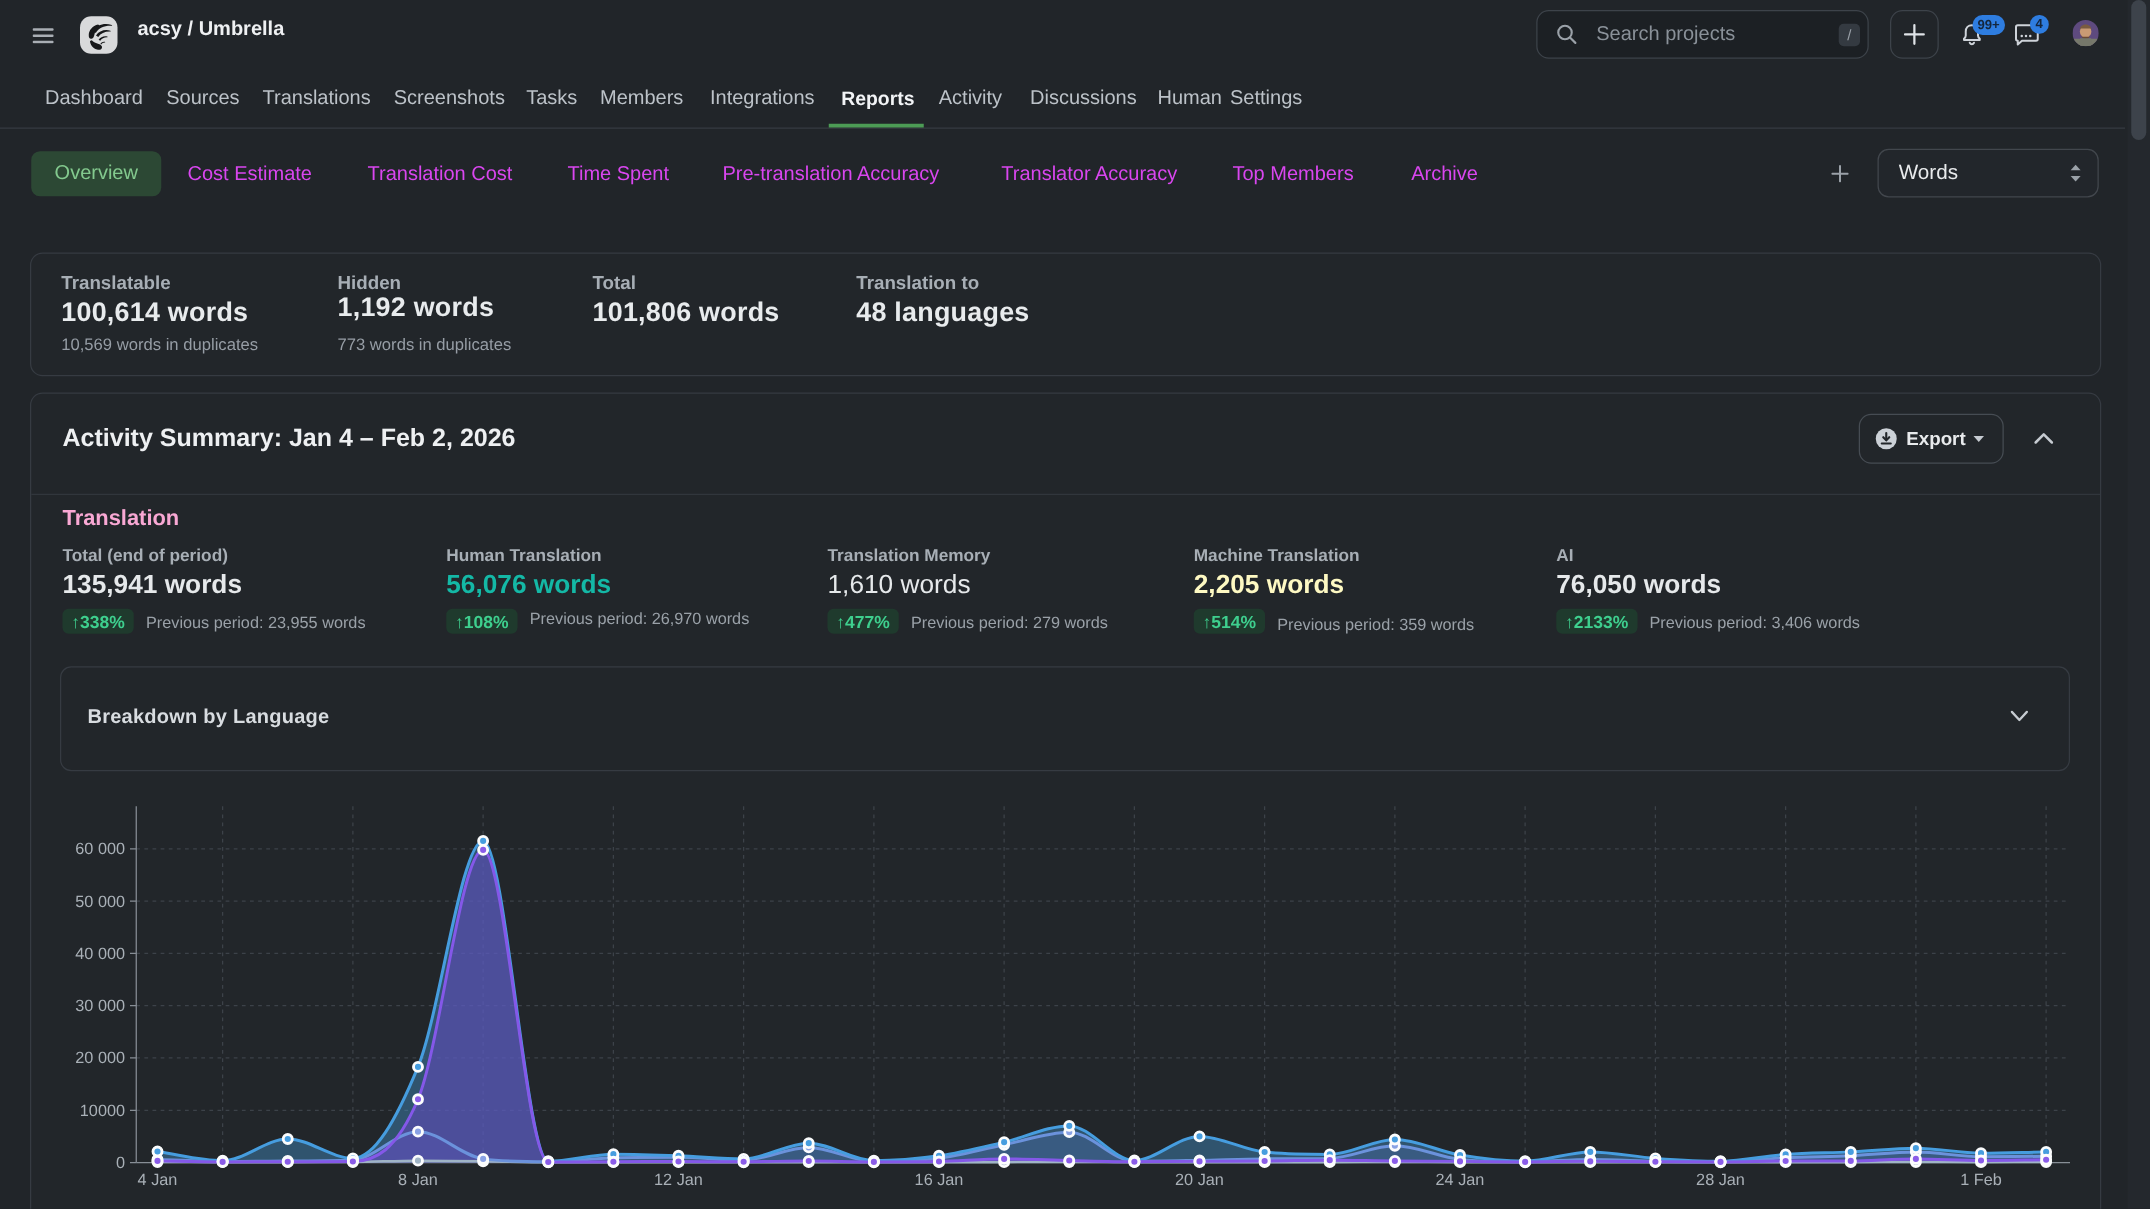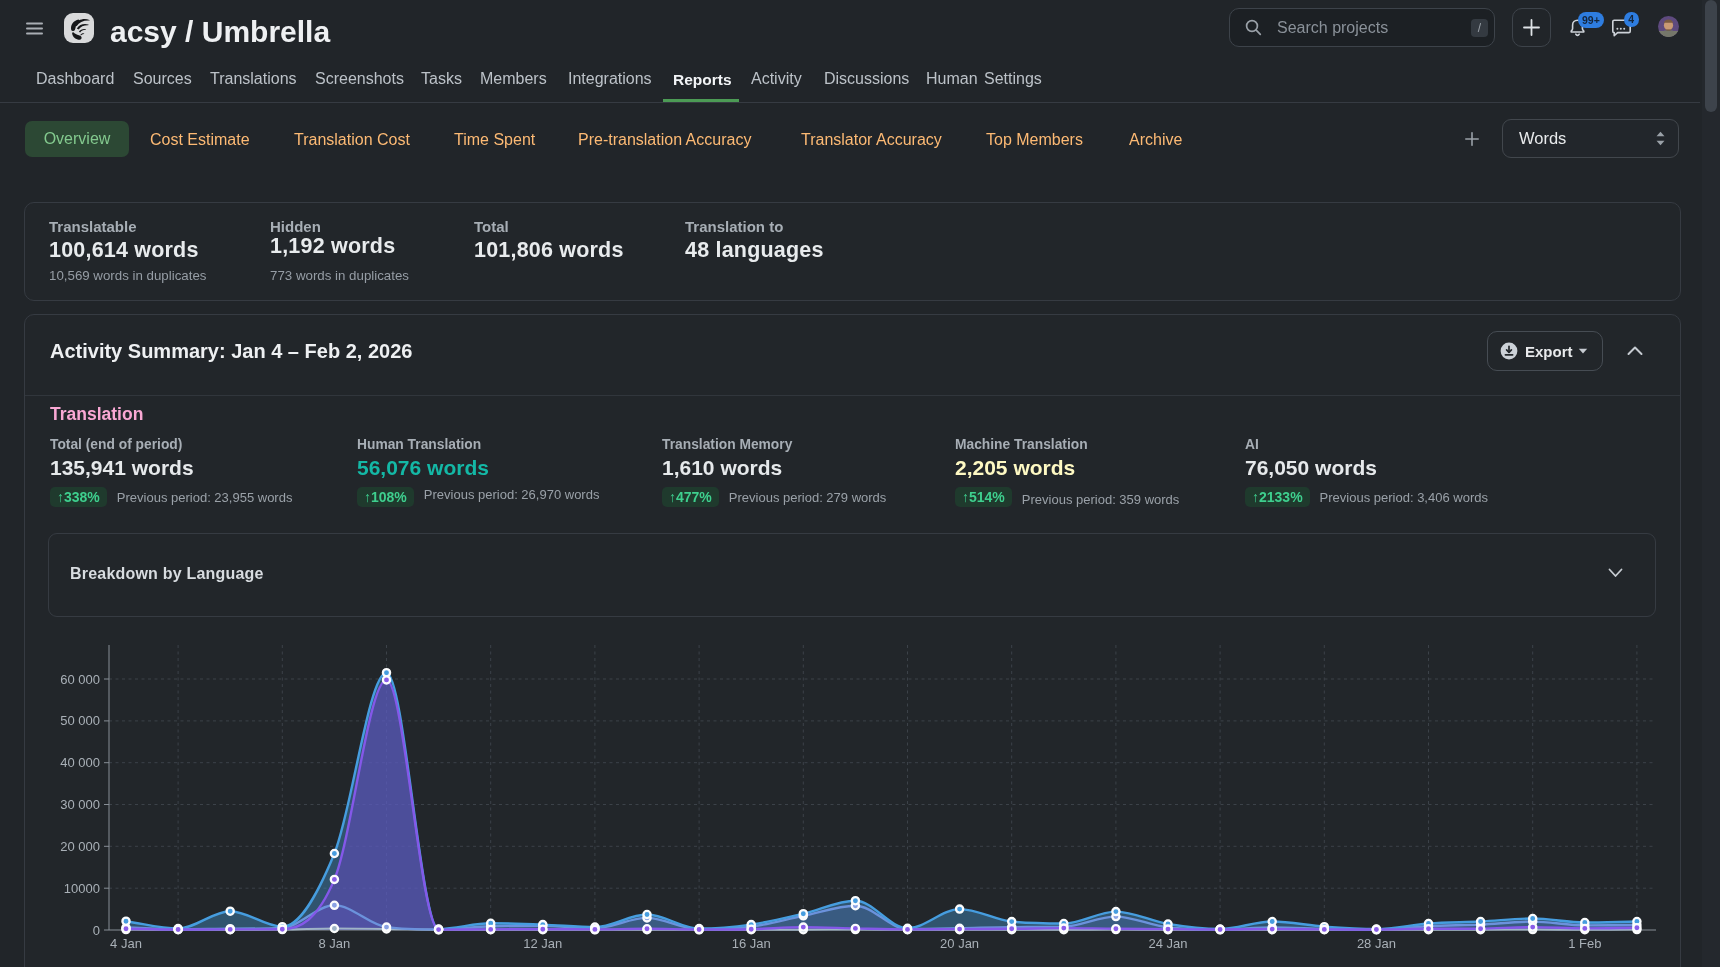--- a/index.html
+++ b/index.html
@@ -1,21 +1,21 @@
 <!DOCTYPE html>
 <html><head>
 <meta charset="utf-8">
 <style>
 *{margin:0;padding:0;box-sizing:border-box}
 html,body{width:1720px;height:967px;overflow:hidden}
 body{background:#212529;font-family:"Liberation Sans",sans-serif;position:relative;color:#e9ebed}
 .abs{position:absolute}
 .card{position:absolute;border:1px solid #363b42;border-radius:10px;background:#22262a}
 .navitem{position:absolute;font-size:16px;color:#bcc2c8;white-space:nowrap}
-.subitem{position:absolute;font-size:16px;color:#fdba74;white-space:nowrap}
+.subitem{position:absolute;font-size:16px;color:#d946ef;white-space:nowrap}
 .slabel{font-size:15px;font-weight:700;color:#a7aeb5}
 .sval{font-size:21.5px;font-weight:700;color:#e8ebed;letter-spacing:.2px}
 .ssub{font-size:13.3px;color:#969da5}
 .badge{display:inline-flex;align-items:center;height:20px;padding:0 7px;border-radius:5px;background:#1f3a2d;color:#3ecf8e;font-size:14px;font-weight:700}
 .prev{font-size:13px;color:#9aa1a8}
 </style>
 </head>
 <body>
 
 <svg class="abs" style="left:26px;top:22px" width="17" height="13">
@@ -27,21 +27,21 @@
   </svg>
 <div class="abs" style="left:64px;top:13px;width:30px;height:30px;border-radius:9px;background:#d9dadb"></div>
 <svg class="abs" style="left:64px;top:13px" width="30" height="30" viewBox="0 0 30 30">
  <path d="M14.5 6.5 C10 7.5 7.2 11 7.0 14.8 C6.9 17 7.6 18.2 9.2 18.0 C10.8 17.8 11.2 16.2 11.6 14.4 C12.2 11.6 13.2 9.2 15.8 7.6 Z" fill="#17181a"></path>
  <path d="M8.0 19.8 C8.2 23 10.2 25.6 13.6 26.6 C15.8 27.2 17.4 26.6 17.6 25.0 C17.8 23.6 16.6 22.8 14.9 22.2 C12.8 21.5 10.6 20.8 9.4 19.2 Z" fill="#17181a"></path>
  <path d="M10.5 11.8 C13.3 6.8 19.8 4.8 25.4 7.0 C25.9 7.2 25.8 7.6 25.3 7.6 C19.6 7.3 15.1 9.3 12.6 13.3 Z" fill="#17181a"></path>
  <path d="M12.8 15.4 C15.2 11.6 20.2 10.2 24.3 11.6 C24.8 11.8 24.7 12.2 24.2 12.2 C19.8 12.1 16.6 13.6 14.6 16.6 Z" fill="#17181a"></path>
  <path d="M14.9 18.8 C16.4 16.4 19.5 15.5 21.8 16.2 C22.3 16.4 22.2 16.8 21.7 16.8 C19.2 16.9 17.3 17.8 16.2 19.6 Z" fill="#17181a"></path>
  <path d="M16.3 22.0 C17.1 20.6 18.7 20.1 19.9 20.4 C20.3 20.5 20.3 20.9 19.9 20.9 C18.6 21.0 17.6 21.5 16.9 22.6 Z" fill="#17181a"></path>
 </svg>
-<div class="abs" style="left:110px;top:15px;font-size:30px;font-weight:700;color:#eef0f2">acsy / Umbrella</div>
+<div class="abs" style="left:110px;top:15px;font-size:16px;font-weight:700;color:#eef0f2">acsy / Umbrella</div>
 
 <div class="abs" style="left:1229px;top:8px;width:266px;height:39px;border:1px solid #3d434a;border-radius:10px;background:#1c2024"></div>
 <svg class="abs" style="left:1245px;top:19px" width="17" height="17" viewBox="0 0 17 17">
     <circle cx="7" cy="7" r="5.4" stroke="#9aa1a8" stroke-width="1.7" fill="none"></circle>
     <line x1="11.2" y1="11.2" x2="15.3" y2="15.3" stroke="#9aa1a8" stroke-width="1.7" stroke-linecap="round"></line>
   </svg>
 <div class="abs" style="left:1277px;top:18.5px;font-size:16px;color:#8a9199">Search projects</div>
 <div class="abs" style="left:1471px;top:19px;width:17px;height:18px;border-radius:4px;background:#343a41;color:#9aa1a8;font-size:12px;display:flex;align-items:center;justify-content:center">/</div>
 
 <div class="abs" style="left:1512px;top:8px;width:39px;height:39px;border:1px solid #3d434a;border-radius:10px"></div>
@@ -157,21 +157,21 @@
     <span class="badge">↑338%</span>
     <span class="prev">Previous period: 23,955 words</span>
   </div>
 <div class="abs slabel" style="left:357px;top:437px;font-size:13.8px">Human Translation</div>
 <div class="abs" style="left:357px;top:456px;font-size:21px;font-weight:700;color:#14b8a6">56,076 words</div>
 <div class="abs" style="left:357px;top:487px;display:flex;gap:10px">
     <span class="badge">↑108%</span>
     <span class="prev">Previous period: 26,970 words</span>
   </div>
 <div class="abs slabel" style="left:662px;top:437px;font-size:13.8px">Translation Memory</div>
-<div class="abs" style="left:662px;top:456px;font-size:21px;font-weight:700;color:#e6e9eb">1,610 words</div>
+<div class="abs" style="left:662px;top:456px;font-size:21px;font-weight:400;color:#e6e9eb">1,610 words</div>
 <div class="abs" style="left:662px;top:487px;display:flex;align-items:center;gap:10px">
     <span class="badge">↑477%</span>
     <span class="prev">Previous period: 279 words</span>
   </div>
 <div class="abs slabel" style="left:955px;top:437px;font-size:13.8px">Machine Translation</div>
 <div class="abs" style="left:955px;top:456px;font-size:21px;font-weight:700;color:#fef9c3">2,205 words</div>
 <div class="abs" style="left:955px;top:487px;display:flex;align-items:flex-end;gap:10px">
     <span class="badge">↑514%</span>
     <span class="prev">Previous period: 359 words</span>
   </div>

